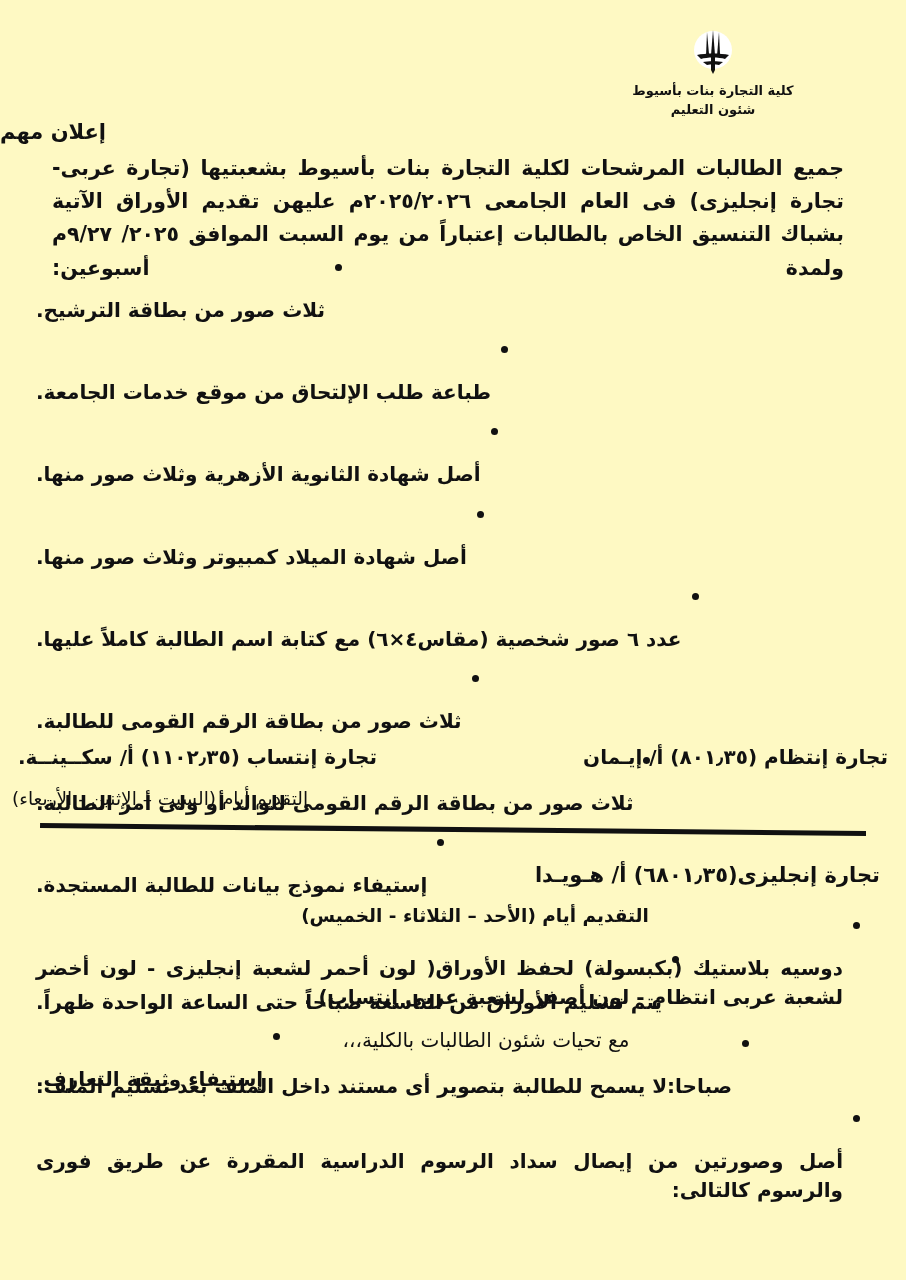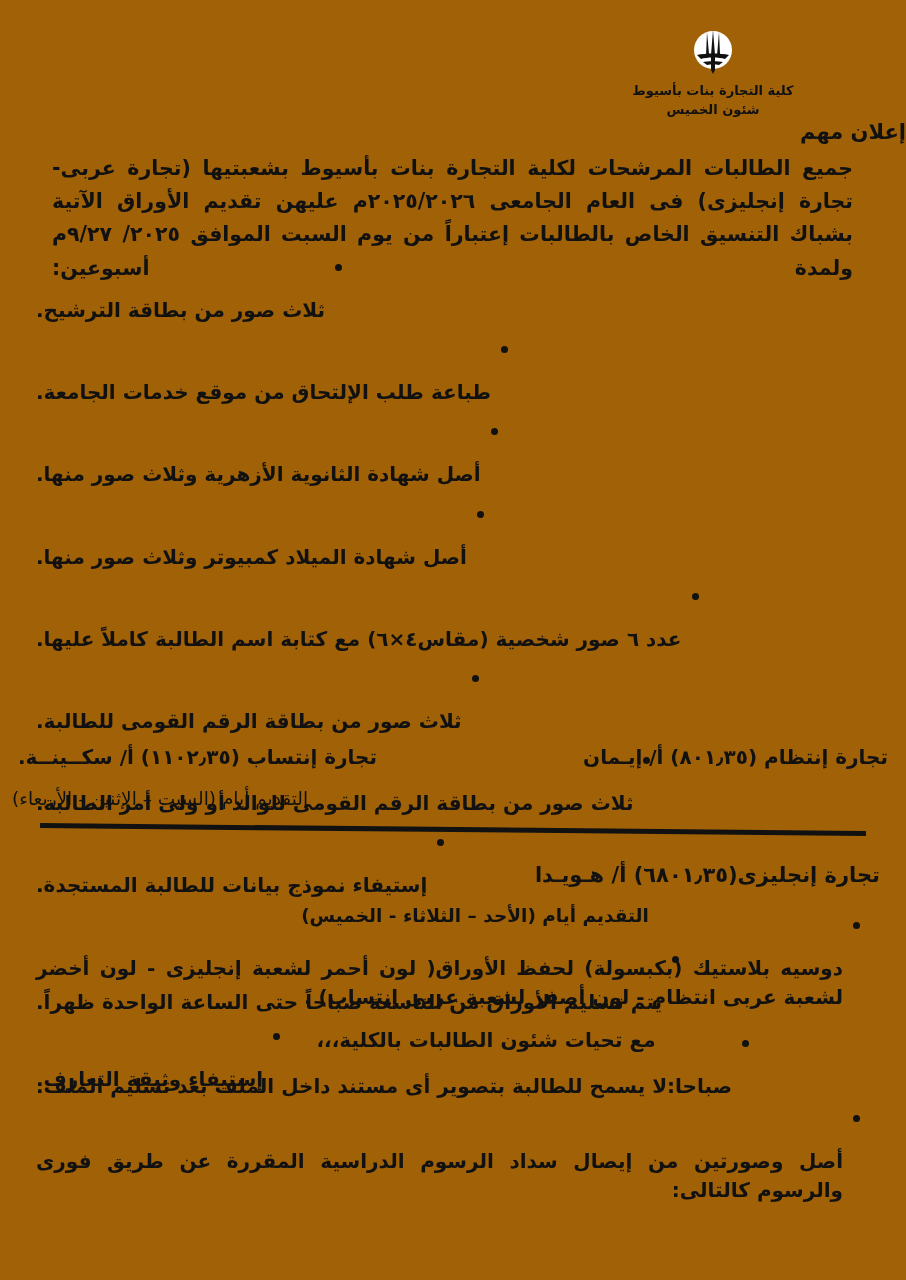--- a/index.html
+++ b/index.html
@@ -15,21 +15,21 @@
     font-family: "DejaVu Sans", "Liberation Sans", sans-serif;
     color: #0a0a0a;
     position: relative;
     overflow: hidden;
   }
 
   .page {
     position: relative;
     width: 906px;
     height: 1280px;
-    background: #a16207;
+    background: #fef9c3;
     padding: 0;
   }
 
   
   .letterhead {
     position: absolute;
     top: 24px;
     right: 68px;
     width: 250px;
     text-align: center;
@@ -51,31 +51,31 @@
     color: #111;
     white-space: nowrap;
   }
 
   
   .doc-title {
     position: absolute;
     top: 120px;
     left: 0;
     right: 0;
-    text-align: right;
+    text-align: left;
     font-size: 21px;
     font-weight: bold;
     color: #111;
   }
 
   
   .intro {
     position: absolute;
     top: 152px;
-    right: 53px;
+    right: 62px;
     left: 52px;
     font-size: 20.5px;
     font-weight: bold;
     line-height: 1.62;
     text-align: justify;
     text-align-last: justify;
     color: #111;
     direction: rtl;
   }
 
@@ -195,42 +195,42 @@
 
   .closing .bullet-row { margin-bottom: 11px; }
 
   .signoff {
     position: absolute;
     top: 1028px;
     left: 0;
     right: 0;
     text-align: center;
     font-size: 20px;
-    font-weight: bold;
+    font-weight: normal;
     color: #111;
     padding-left: 66px;
   }
 </style>
 </head>
 <body>
 
 <div class="page">
 
   <div class="letterhead">
     <svg class="logo-emblem" viewBox="0 0 56 56" aria-hidden="true">
       <circle cx="28" cy="26" r="19" fill="#ffffff"></circle>
       <path d="M22 8 L24 30 L21 32 Z" fill="#111"></path>
       <path d="M28 6 L30 31 L26 31 Z" fill="#111"></path>
       <path d="M34 8 L35 30 L32 32 Z" fill="#111"></path>
       <path d="M12 31 C20 29, 36 29, 44 31 L40 35 C34 33, 22 33, 16 35 Z" fill="#111"></path>
       <path d="M26 31 L30 31 L30 46 L28 50 L26 46 Z" fill="#111"></path>
       <path d="M18 38 C22 37, 34 37, 38 38 L34 41 C30 40, 26 40, 22 41 Z" fill="#111"></path>
     </svg>
     <div class="letterhead-line">كلية التجارة بنات بأسيوط</div>
-    <div class="letterhead-line">شئون الخميس</div>
+    <div class="letterhead-line">شئون التعليم</div>
   </div>
 
   <div class="doc-title">إعلان مهم</div>
 
   <div class="intro">جميع الطالبات المرشحات لكلية التجارة بنات بأسيوط بشعبتيها (تجارة عربى-تجارة إنجليزى) فى العام الجامعى ٢٠٢٥/٢٠٢٦م عليهن تقديم الأوراق الآتية بشباك التنسيق الخاص بالطالبات إعتباراً من يوم السبت الموافق  ٢٠٢٥/ ٩/٢٧م ولمدة أسبوعين:</div>
 
   <div class="bullets">
 
     <div class="bullet-row">
       <span class="bullet-dot"></span>

